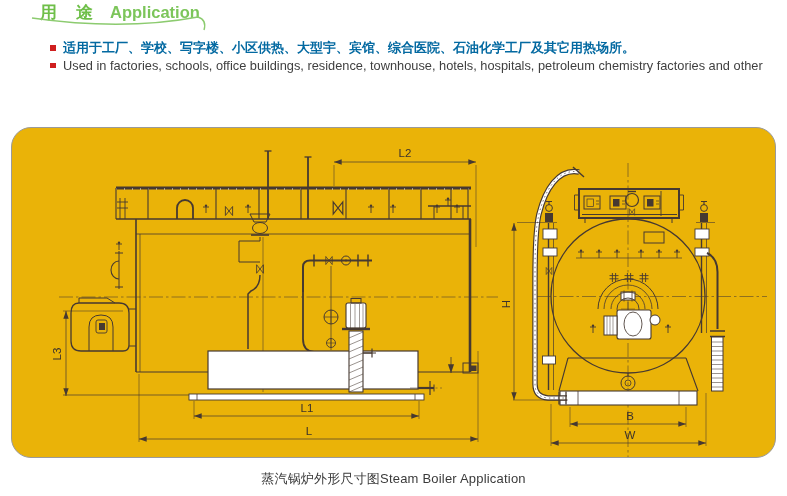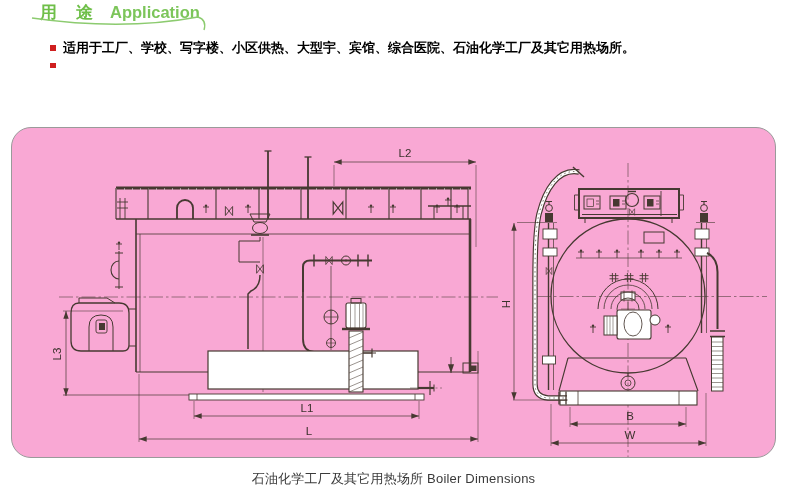--- a/index.html
+++ b/index.html
@@ -6,25 +6,25 @@
   body{width:787px;height:496px;background:#ffffff;position:relative;overflow:hidden;
        font-family:"Liberation Sans", sans-serif;color:#3c3c3c;}
   .page{position:absolute;inset:0;}
   .app-header{position:absolute;left:40px;top:1px;white-space:nowrap;}
   .app-header .zh{font-size:17px;font-weight:bold;color:#6fbf49;letter-spacing:1px;}
   .app-header .en{font-size:16.5px;font-weight:bold;color:#7cc55a;margin-left:16px;}
   .underline-arc{position:absolute;left:28px;top:8px;pointer-events:none;}
   .bullets{position:absolute;left:50px;top:39px;width:722px;}
   .bullet-row{position:relative;padding-left:13px;line-height:17.5px;font-size:12.8px;white-space:nowrap;}
   .bullet-row .sq{position:absolute;left:0;top:6px;width:5.5px;height:5.5px;background:#cf1f1f;}
-  .bullet-row.zh{font-weight:600;font-size:13px;color:#000000;}
+  .bullet-row.zh{font-weight:600;font-size:13px;color:#0369a1;}
   .bullet-row.en, .bullet-cont{color:#3f3f3f;}
   .bullet-cont{padding-left:13px;line-height:17.5px;font-size:12.8px;}
   .figure-box{position:absolute;left:11px;top:127px;width:763px;height:329px;
-              border:1.2px solid #9a9a9a;border-radius:20px;background:#f9a8d4;}
+              border:1.2px solid #9a9a9a;border-radius:20px;background:#eab308;}
   .figure-box svg{position:absolute;left:-11px;top:-127px;}
   .caption{position:absolute;left:0;top:470px;width:100%;text-align:center;
            font-size:13px;color:#3a3a3a;letter-spacing:.2px;}
   text.dim{font-family:"Liberation Sans",sans-serif;font-size:11.5px;fill:#3b322c;stroke:none;}
 </style>
 </head>
 <body>
 
 <div class="page">
 
@@ -34,21 +34,21 @@
   <svg class="underline-arc" width="195" height="26" viewBox="0 0 195 26">
     <path d="M4 10 Q95 23 170 9" fill="none" stroke="#8ccb6f" stroke-width="1.4"></path>
     <path d="M170 9 q9 3 6 13" fill="none" stroke="#8ccb6f" stroke-width="1.4"></path>
   </svg>
 
   <div class="bullets">
     <div class="bullet-row zh">
       <span class="sq"></span><span>适用于工厂、学校、写字楼、小区供热、大型宇、宾馆、综合医院、石油化学工厂及其它用热场所。</span>
     </div>
     <div class="bullet-row en">
-      <span class="sq"></span>
+      <span class="sq"></span><span>Used in factories, schools, office buildings, residence, townhouse, hotels, hospitals, petroleum chemistry factories and other</span>
     </div>
   </div>
 
   <div class="figure-box">
     <svg width="787" height="496" viewBox="0 0 787 496">
       <defs>
         <marker id="ar" viewBox="0 0 10 9" refX="10" refY="4.5" markerWidth="11" markerHeight="10" orient="auto-start-reverse">
           <path d="M0 1 L10 4.5 L0 8 Z" fill="#463931"></path>
         </marker>
         <g id="tb" stroke="#463931" fill="none">
@@ -263,14 +263,14 @@
         <path d="M569 406 V426 M685 406 V426" stroke-width="0.55"></path>
         <path d="M550 442 H705" marker-start="url(#ar)" marker-end="url(#ar)"></path>
         <path d="M550 403 V445 M705 392 V445" stroke-width="0.55"></path>
         <text class="dim" x="506" y="306" text-anchor="middle" transform="rotate(-90 506 303)">H</text>
         <text class="dim" x="629" y="419" text-anchor="middle">B</text>
         <text class="dim" x="629" y="438" text-anchor="middle">W</text>
       </g>
     </svg>
   </div>
 
-  <div class="caption">石油化学工厂及其它用热场所 Boiler Dimensions</div>
+  <div class="caption">蒸汽锅炉外形尺寸图Steam Boiler Application</div>
 </div>
 
 </body></html>

